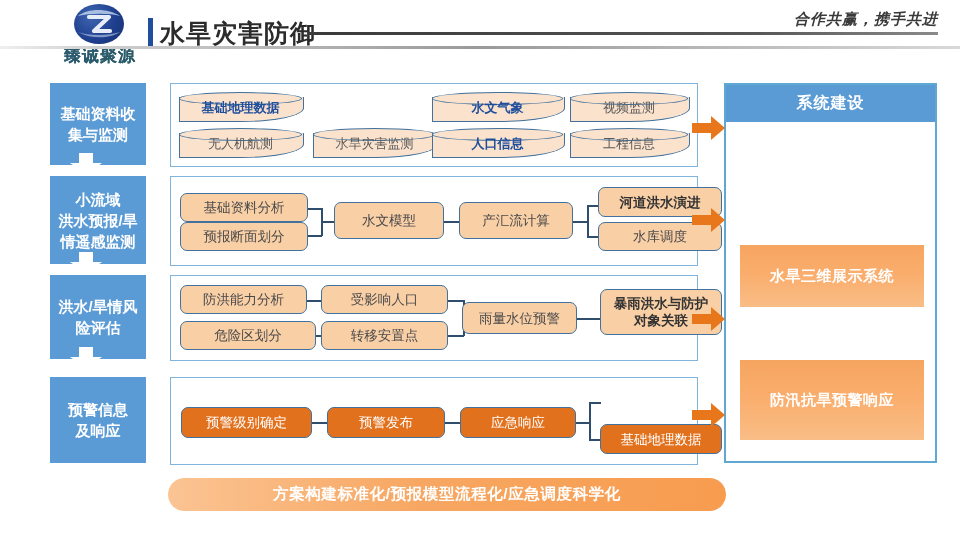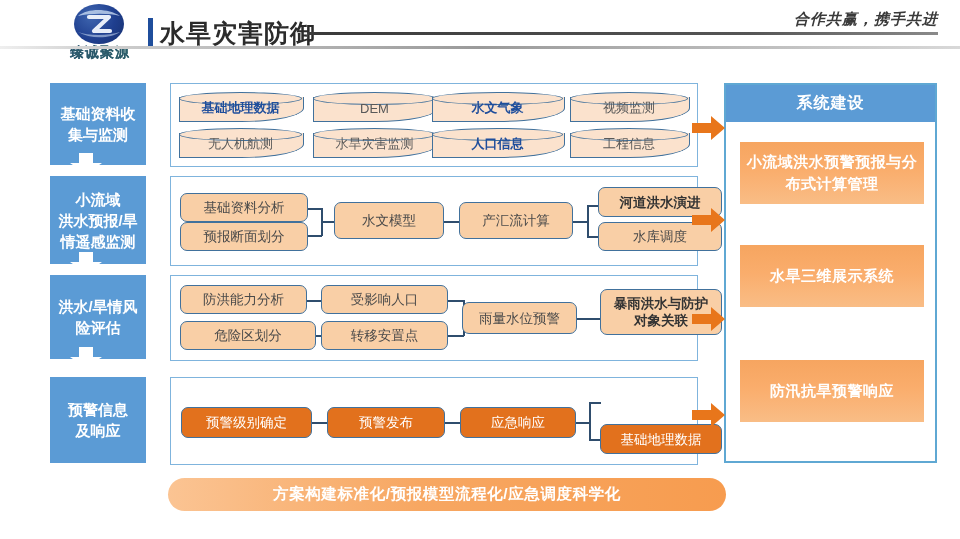--- a/index.html
+++ b/index.html
@@ -9,21 +9,21 @@
     position:relative;
   }
   
   #header{position:absolute;left:0;top:0;width:960px;height:62px;}
   #logo{position:absolute;left:48px;top:4px;width:104px;height:54px;}
   #logo-mark{position:absolute;left:26px;top:0;width:50px;height:40px;border-radius:50%;
     background:radial-gradient(circle at 35% 30%,#3f66b0 0%,#1f3f8f 55%,#17306e 100%);
     overflow:hidden;}
   #logo-mark svg{position:absolute;left:0;top:0;}
   #logo-text{position:absolute;left:0;top:40px;width:104px;text-align:center;
-    font-size:14px;font-weight:bold;letter-spacing:1px;
+    font-size:17px;font-weight:bold;letter-spacing:1px;
     background:linear-gradient(90deg,#1f3f8f 0%,#2d7d4f 100%);
     -webkit-background-clip:text;background-clip:text;color:#2b5a6b;}
   #title-bar{position:absolute;left:148px;top:18px;width:5px;height:30px;background:#1f4e9c;}
   #page-title{position:absolute;left:160px;top:17px;font-size:25px;font-weight:bold;
     color:#2b2b2b;letter-spacing:1px;line-height:32px;}
   #title-rule{position:absolute;left:308px;top:32px;width:630px;height:3px;
     background:linear-gradient(90deg,#3a3a3a 0%,#555 70%,#8a8a8a 100%);}
   #slogan{position:absolute;right:22px;top:10px;font-size:15px;font-style:italic;
     font-weight:bold;color:#3a3a3a;letter-spacing:1px;}
   #header-rule{position:absolute;left:0;top:46px;width:960px;height:3px;
@@ -131,25 +131,20 @@
 <div class="stage" style="top:377px;height:86px;">
     <span>预警信息<br>及响应</span>
   </div>
 
 <div class="rowbox" style="left:170px;top:83px;width:526px;height:82px;">
   <div class="cyl" style="left:8px;top:8px;width:123px;height:29px;">
     <div class="body"></div>
       <div class="top"></div>
     <div class="lbl hl">基础地理数据</div>
   </div>
-  <div class="cyl" style="left:142px;top:8px;width:123px;height:29px;">
-    <div class="body"></div>
-      <div class="top"></div>
-    <div class="lbl">DEM</div>
-  </div>
   <div class="cyl" style="left:261px;top:8px;width:131px;height:29px;">
     <div class="body"></div>
       <div class="top"></div>
     <div class="lbl hl">水文气象</div>
   </div>
   <div class="cyl" style="left:399px;top:8px;width:118px;height:29px;">
     <div class="body"></div>
       <div class="top"></div>
     <div class="lbl">视频监测</div>
   </div>
@@ -276,26 +271,23 @@
     </div>
 </div>
 <div class="rarrow" style="left:692px;top:402px;">
   <svg width="34" height="26" viewBox="0 0 34 26">
       <path d="M0 8 H19 V1 L33 13 L19 25 V18 H0 Z" fill="#e8761b"></path>
     </svg>
 </div>
 
 <div id="right-panel">
   <div id="right-head">系统建设</div>
-  <div class="sysbox" style="top:57px;height:62px;">
-    <span>小流域洪水预警预报与分布式计算管理</span>
-    </div>
   <div class="sysbox" style="top:160px;height:62px;">
     <span>水旱三维展示系统</span>
     </div>
-  <div class="sysbox" style="top:275px;height:62px;">
+  <div class="sysbox" style="top:275px;height:80px;">
     <span>防汛抗旱预警响应</span>
     </div>
 </div>
 
 <div id="footer">
   <span>方案构建标准化/预报模型流程化/应急调度科学化</span>
 </div>
 
 </body></html>

